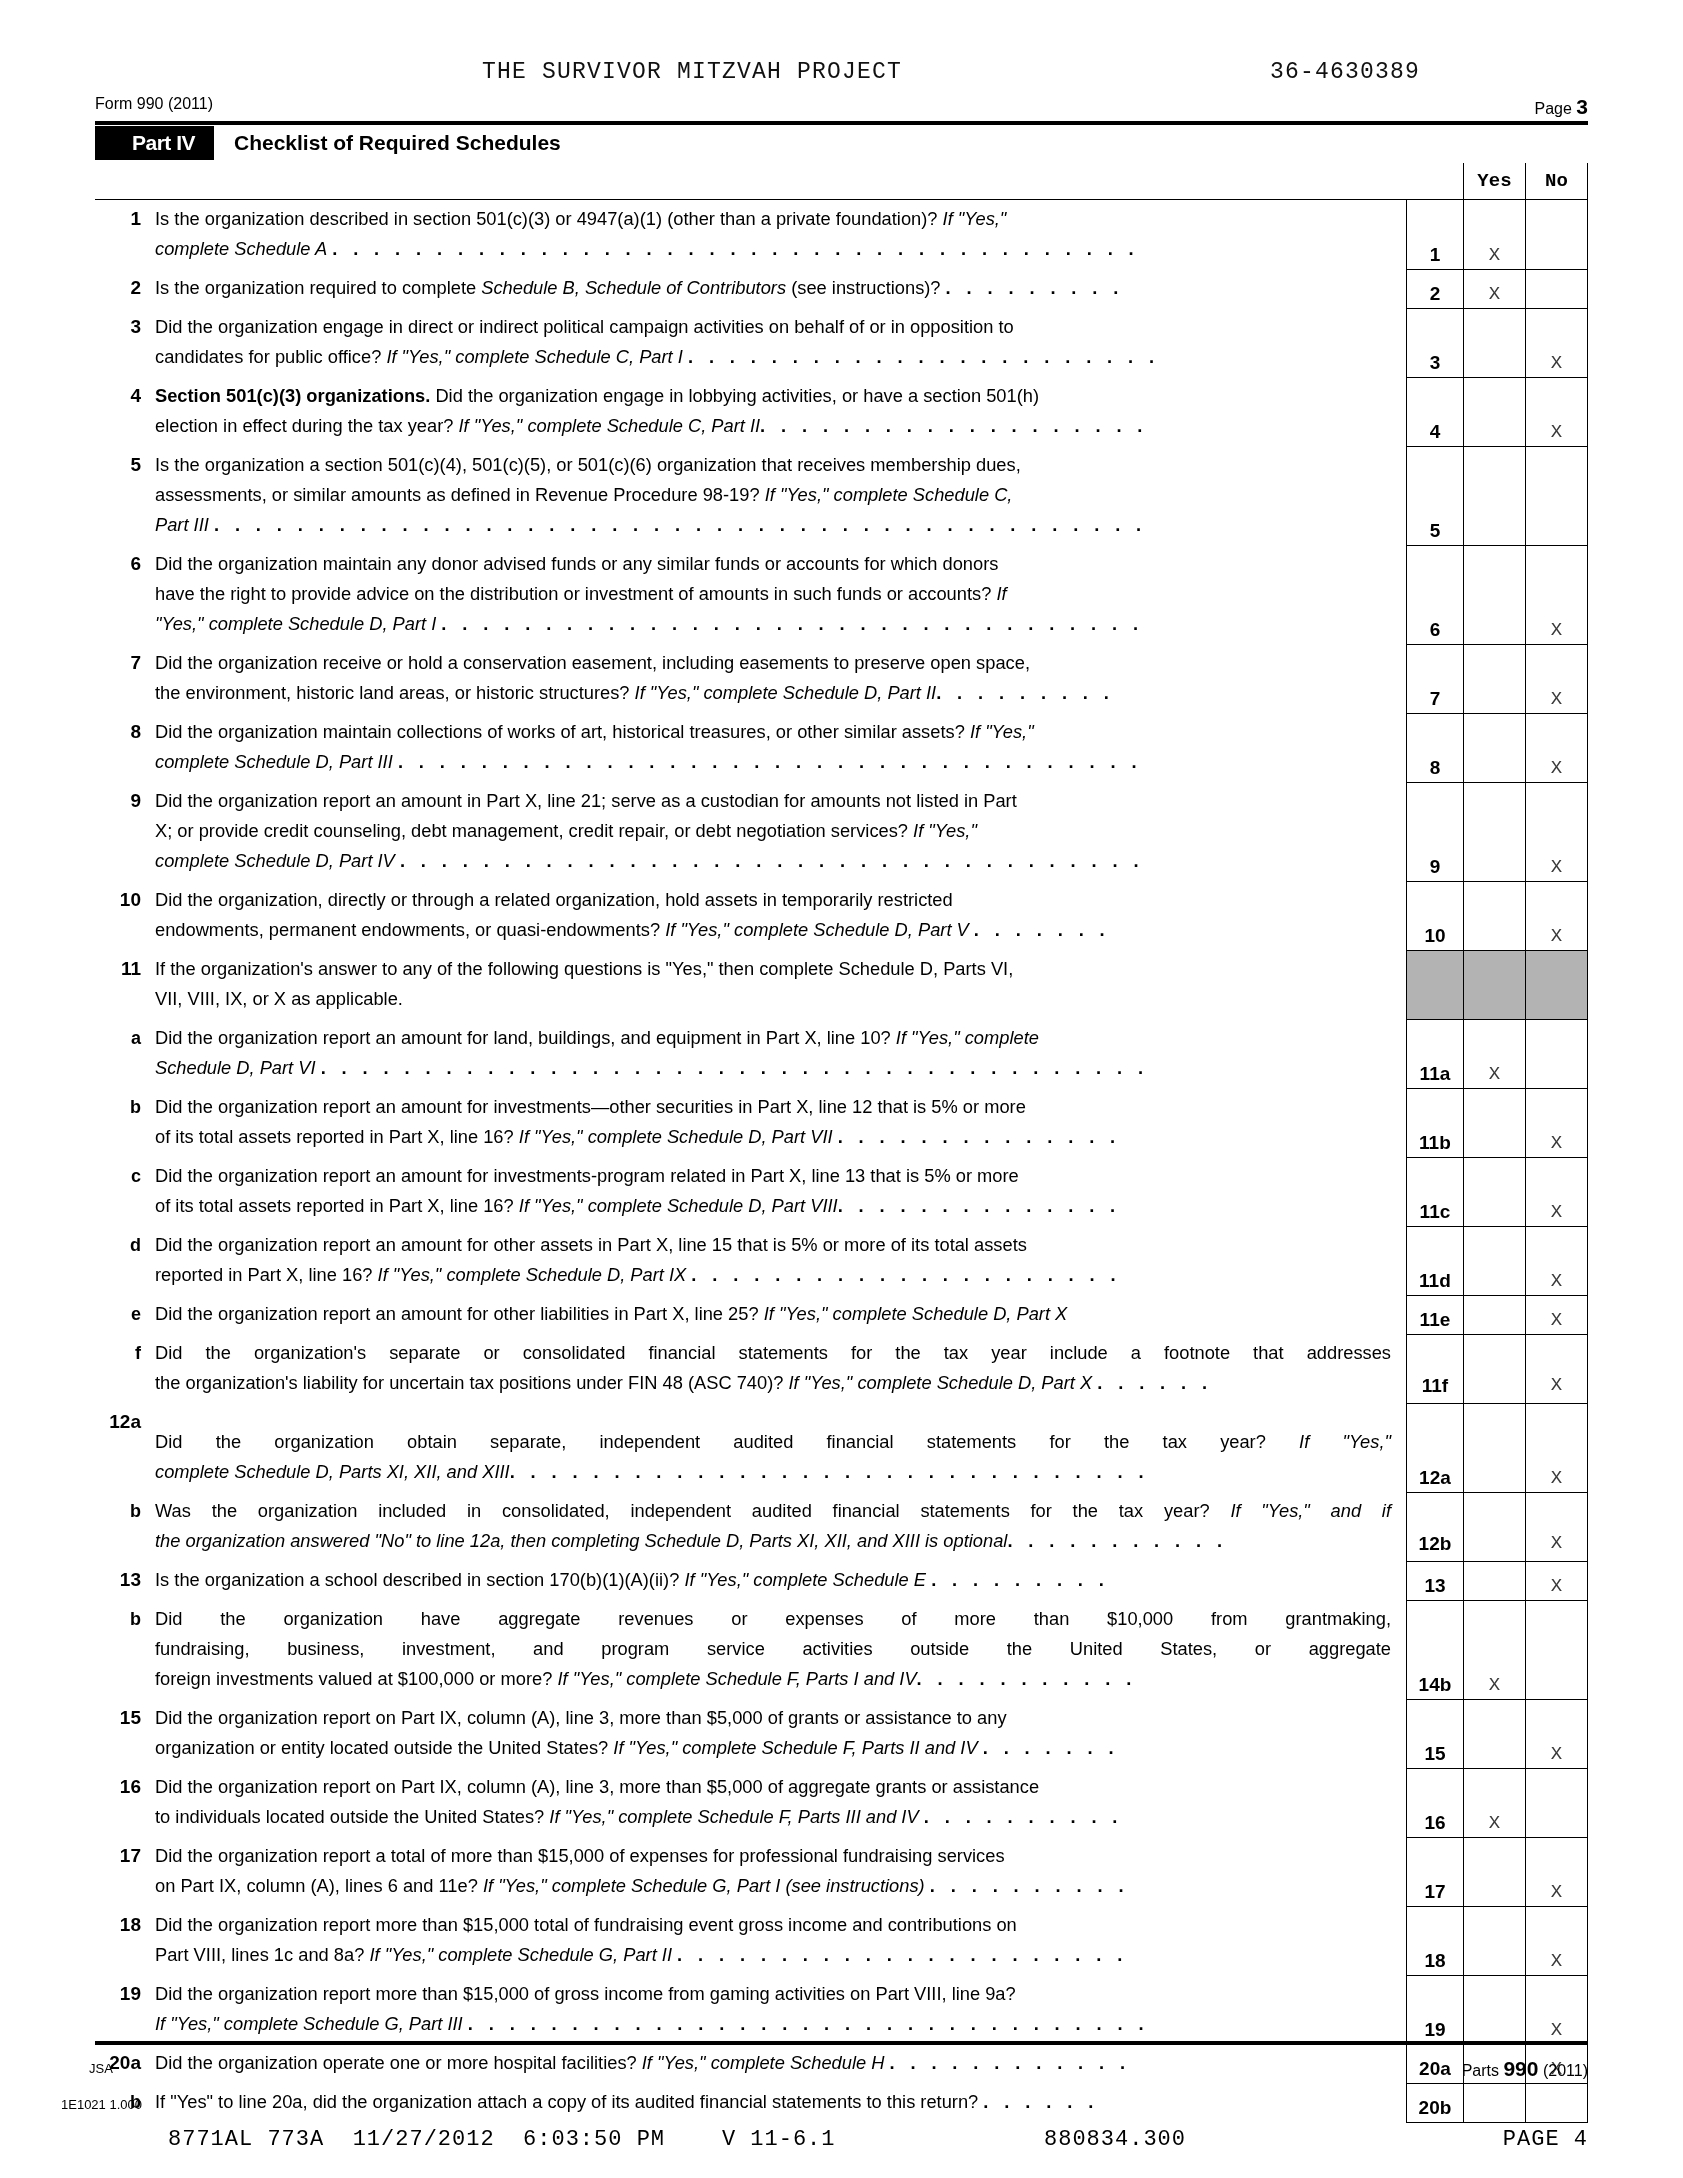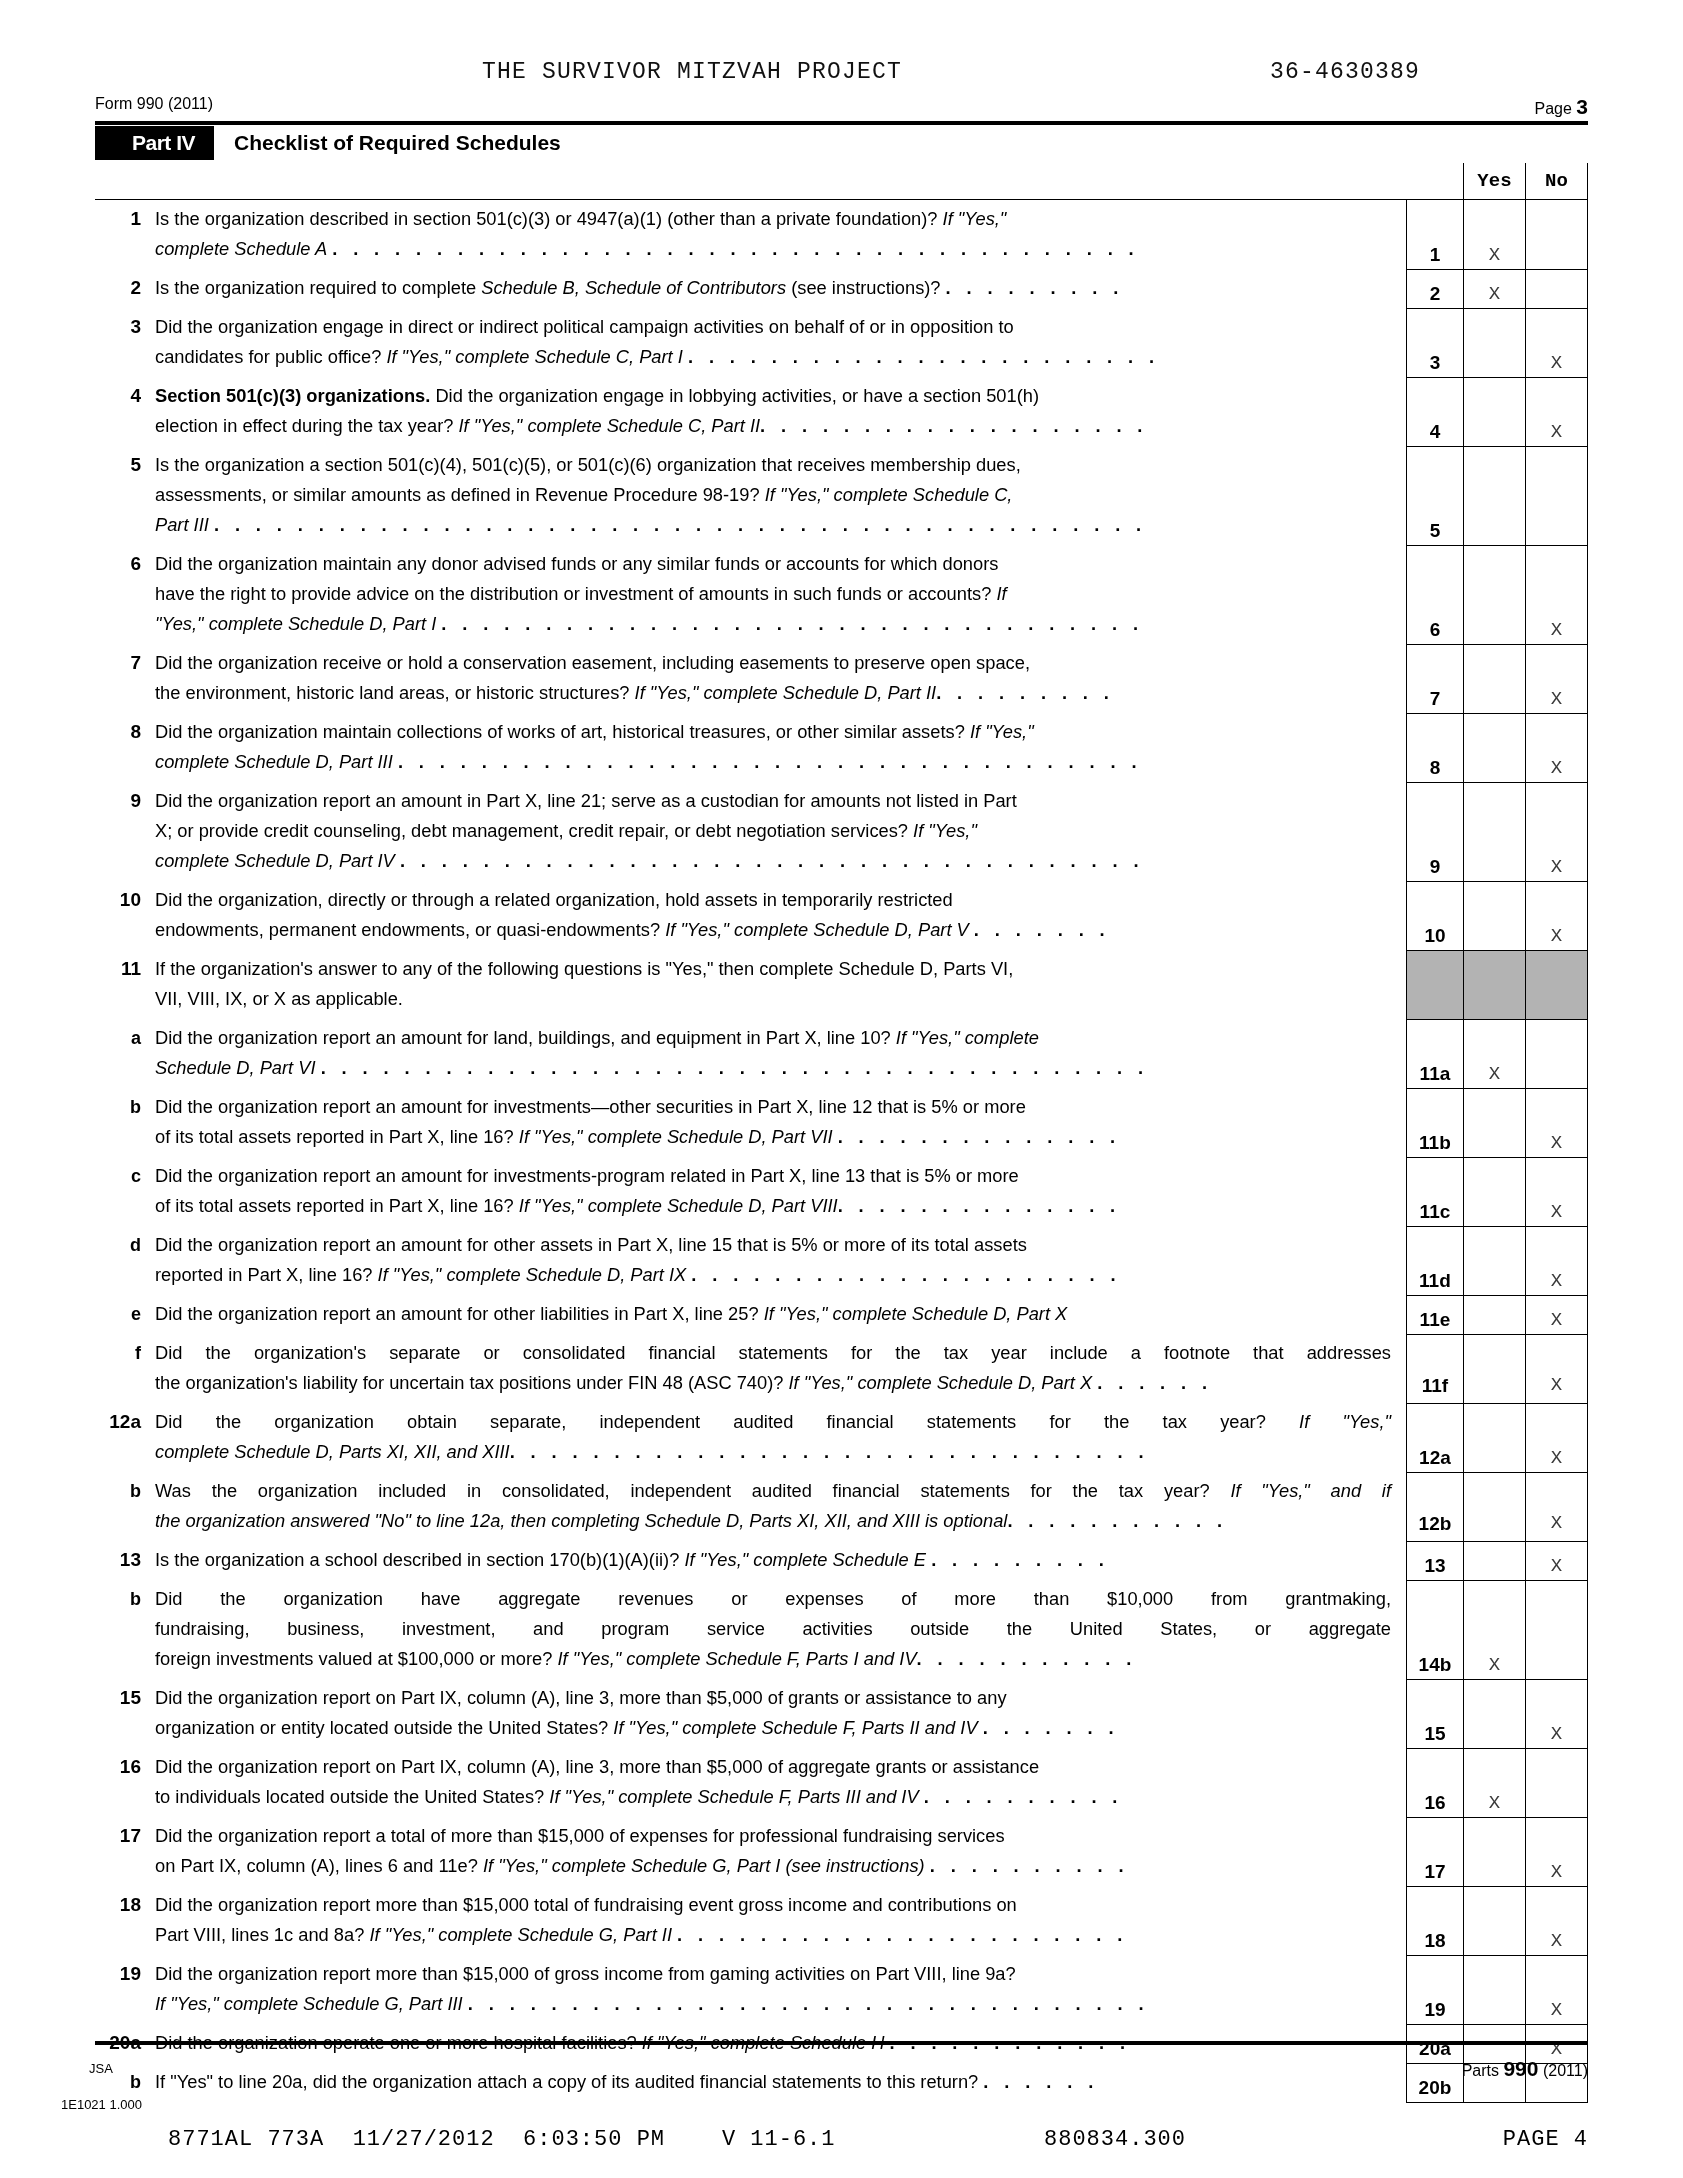--- a/index.html
+++ b/index.html
@@ -256,21 +256,21 @@
         <tr class="q sm">
           <td class="txt"><span class="qnum sub">f</span><span class="qbody"><span class="line">
                 <span class="just" style="display:block;width:1236px;">Did the organization's separate or consolidated financial statements for the tax year include a footnote that addresses</span>
               </span><span class="line">the organization's liability for uncertain tax positions under FIN 48 (ASC 740)? <i>If "Yes," complete Schedule D, Part X</i> <span class="lead">. . . . . .</span></span></span></td>
           <td class="ln">11f</td>
           <td class="yes"></td>
           <td class="no">X</td>
         </tr>
         <tr class="q">
           <td class="txt"><span class="qnum">12a</span><span class="qbody"><span class="line">
-                <span class="just" style="display:block;width:1236px;">Did the organization obtain separate, independent audited financial statements for the tax year? <i>If "Yes,"</i></span>
+                <span class="just" style="display:block;width:1236px;margin-top:20px;">Did the organization obtain separate, independent audited financial statements for the tax year? <i>If "Yes,"</i></span>
               </span><span class="line"><i>complete Schedule D, Parts XI, XII, and XIII</i><span class="lead">. . . . . . . . . . . . . . . . . . . . . . . . . . . . . . .</span></span></span></td>
           <td class="ln">12a</td>
           <td class="yes"></td>
           <td class="no">X</td>
         </tr>
         <tr class="q sm">
           <td class="txt"><span class="qnum sub">b</span><span class="qbody"><span class="line">
                 <span class="just" style="display:block;width:1236px;">Was the organization included in consolidated, independent audited financial statements for the tax year? <i>If "Yes," and if</i></span>
               </span><span class="line"><i>the organization answered "No" to line 12a, then completing Schedule D, Parts XI, XII, and XIII is optional</i><span class="lead">. . . . . . . . . . .</span></span></span></td>
           <td class="ln">12b</td>

